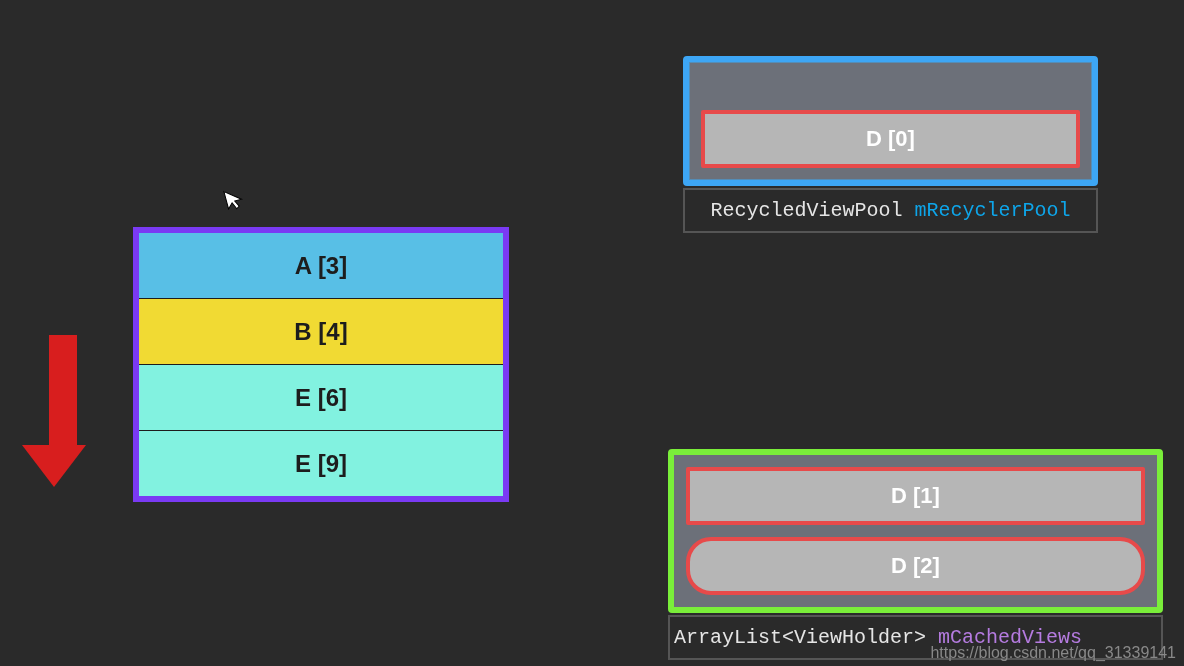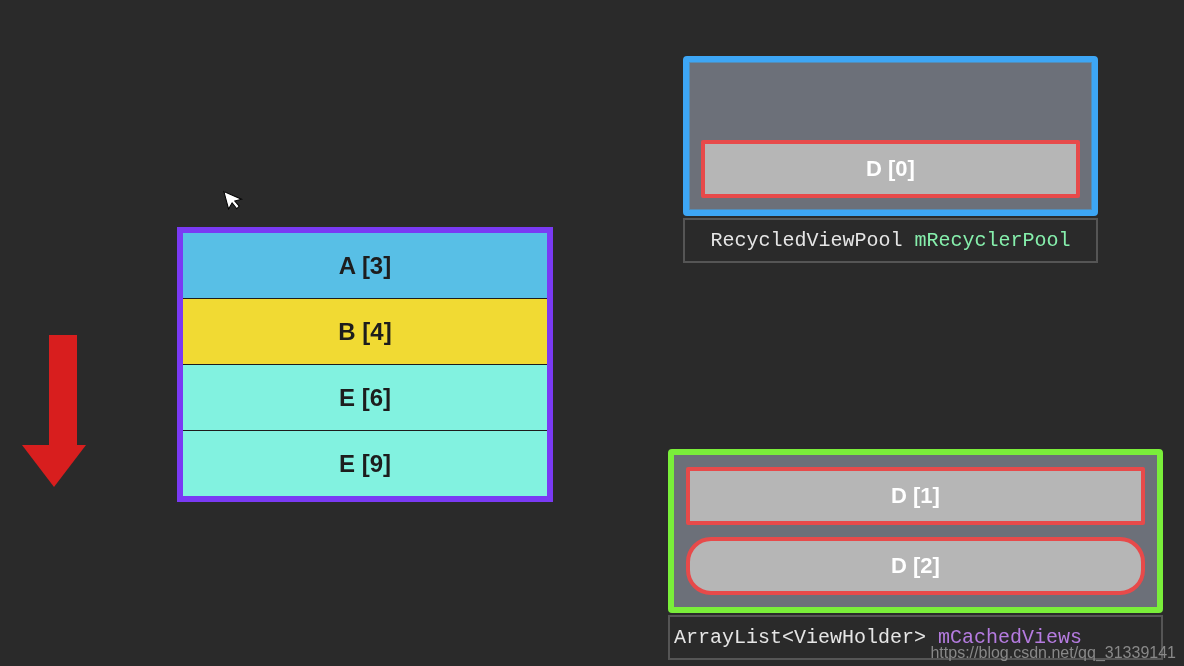--- a/index.html
+++ b/index.html
@@ -42,21 +42,20 @@
     transform: rotate(-15deg);
   }
 
   
   .listbox {
     position: absolute;
     left: 133px;
     top: 227px;
     width: 364px;
     border: 6px solid #7a3af4;
-    margin-left: 44px;
   }
   .listbox .row {
     height: 65px;
     line-height: 65px;
     text-align: center;
     font-size: 24px;
     font-weight: 600;
     color: #1d1d1d;
     border-bottom: 1px solid #1d1d1d;
   }
@@ -70,21 +69,21 @@
     position: absolute;
     left: 683px;
     top: 56px;
     width: 415px;
   }
   .pool-outer {
     border: 6px solid #3da6f5;
     background: #6c7079;
     border-radius: 4px;
     box-shadow: 0 0 0 1px rgba(60,170,245,0.5) inset;
-    padding: 78px 12px 12px 12px;
+    padding: 48px 12px 12px 12px;
   }
   .pool-item {
     border: 4px solid #e74a4a;
     background: #b6b6b6;
     height: 50px;
     line-height: 50px;
     text-align: center;
     color: #fff;
     font-size: 22px;
     font-weight: 600;
@@ -92,21 +91,21 @@
   }
   .pool-label {
     border: 2px solid #555;
     margin-top: 2px;
     padding: 9px 4px;
     text-align: center;
     font-family: "Courier New", monospace;
     font-size: 20px;
   }
   .pool-label .cls { color: #e5e5e5; }
-  .pool-label .var { color: #86efac; }
+  .pool-label .var { color: #0ea5e9; }
 
   
   .cachebox {
     position: absolute;
     left: 668px;
     top: 449px;
     width: 495px;
   }
   .cache-outer {
     border: 6px solid #7aee3a;

